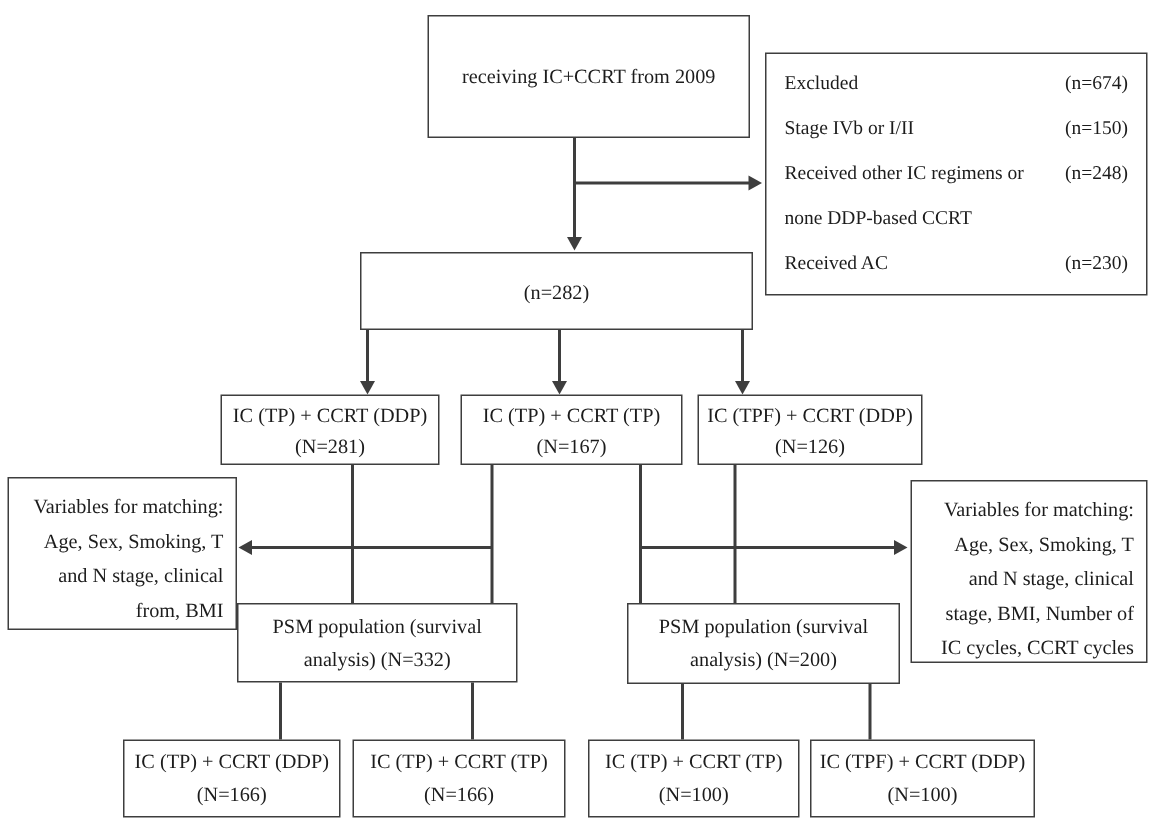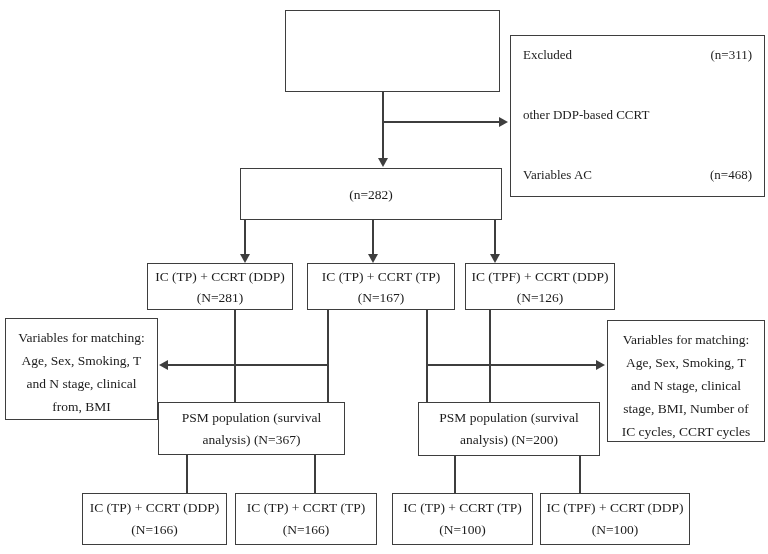--- a/index.html
+++ b/index.html
@@ -9,50 +9,59 @@
     font-family:"Liberation Serif","DejaVu Serif",serif; color:var(--text);
     overflow:hidden;
   }
   .box {
     position:absolute; box-sizing:border-box; background:var(--bg);
     border:1.5px solid var(--line); font-size:13.5px;
   }
   .center { display:flex; flex-direction:column; justify-content:center; align-items:center; text-align:center; }
   .bl { line-height:24px; white-space:nowrap; }
   .vars { padding:7px 8px; }
-  .vars .bl { line-height:23px; text-align:center; }
+  .vars .bl { line-height:23px; text-align:right; }
   .excl { display:flex; flex-direction:column; justify-content:space-between; padding:11px 12px 13px 12px; font-size:13px; }
   .xrow { display:flex; justify-content:space-between; align-items:baseline; white-space:nowrap; }
   .v { position:absolute; width:1.5px; background:var(--line); }
   .h { position:absolute; height:1.5px; background:var(--line); }
   .arr { position:absolute; width:0; height:0; }
   .arr.down  { border-left:5px solid transparent; border-right:5px solid transparent; border-top:9px solid var(--line); }
   .arr.right { border-top:5px solid transparent; border-bottom:5px solid transparent; border-left:9px solid var(--line); }
   .arr.left  { border-top:5px solid transparent; border-bottom:5px solid transparent; border-right:9px solid var(--line); }
 </style>
 </head>
 <body>
 
 <div id="canvas">
 
   <div class="box center" style="left:285px;top:10px;width:215px;height:82px">
+    <div class="bl">receiving IC+CCRT from 2009</div>
   </div>
 
   <div class="box excl" style="left:510px;top:35px;width:255px;height:162px">
     <div class="xrow">
       <span>Excluded</span>
-      <span>(n=311)</span>
+      <span>(n=674)</span>
     </div>
     <div class="xrow">
-      <span>other DDP-based CCRT</span>
+      <span>Stage IVb or I/II</span>
+      <span>(n=150)</span>
+    </div>
+    <div class="xrow">
+      <span>Received other IC regimens or</span>
+      <span>(n=248)</span>
+    </div>
+    <div class="xrow">
+      <span>none DDP-based CCRT</span>
       <span></span>
     </div>
     <div class="xrow">
-      <span>Variables AC</span>
-      <span>(n=468)</span>
+      <span>Received AC</span>
+      <span>(n=230)</span>
     </div>
   </div>
 
   <div class="box center" style="left:240px;top:168px;width:262px;height:52px">
     <div class="bl" style="line-height:23px">(n=282)</div>
   </div>
 
   <div class="box center" style="left:147px;top:263px;width:146px;height:47px">
     <div class="bl" style="line-height:21px">IC (TP) + CCRT (DDP)</div>
     <div class="bl" style="line-height:21px">(N=281)</div>
@@ -76,21 +85,21 @@
   <div class="box vars" style="left:607px;top:320px;width:158px;height:122px">
     <div class="bl">Variables for matching:</div>
     <div class="bl">Age, Sex, Smoking, T</div>
     <div class="bl">and N stage, clinical</div>
     <div class="bl">stage, BMI, Number of</div>
     <div class="bl">IC cycles, CCRT cycles</div>
   </div>
 
   <div class="box center" style="left:158px;top:402px;width:187px;height:53px">
     <div class="bl" style="line-height:22px">PSM population (survival</div>
-    <div class="bl" style="line-height:22px">analysis) (N=367)</div>
+    <div class="bl" style="line-height:22px">analysis) (N=332)</div>
   </div>
   <div class="box center" style="left:418px;top:402px;width:182px;height:54px">
     <div class="bl" style="line-height:22px">PSM population (survival</div>
     <div class="bl" style="line-height:22px">analysis) (N=200)</div>
   </div>
 
   <div class="box center" style="left:82px;top:493px;width:145px;height:52px">
     <div class="bl" style="line-height:22px">IC (TP) + CCRT (DDP)</div>
     <div class="bl" style="line-height:22px">(N=166)</div>
   </div>

